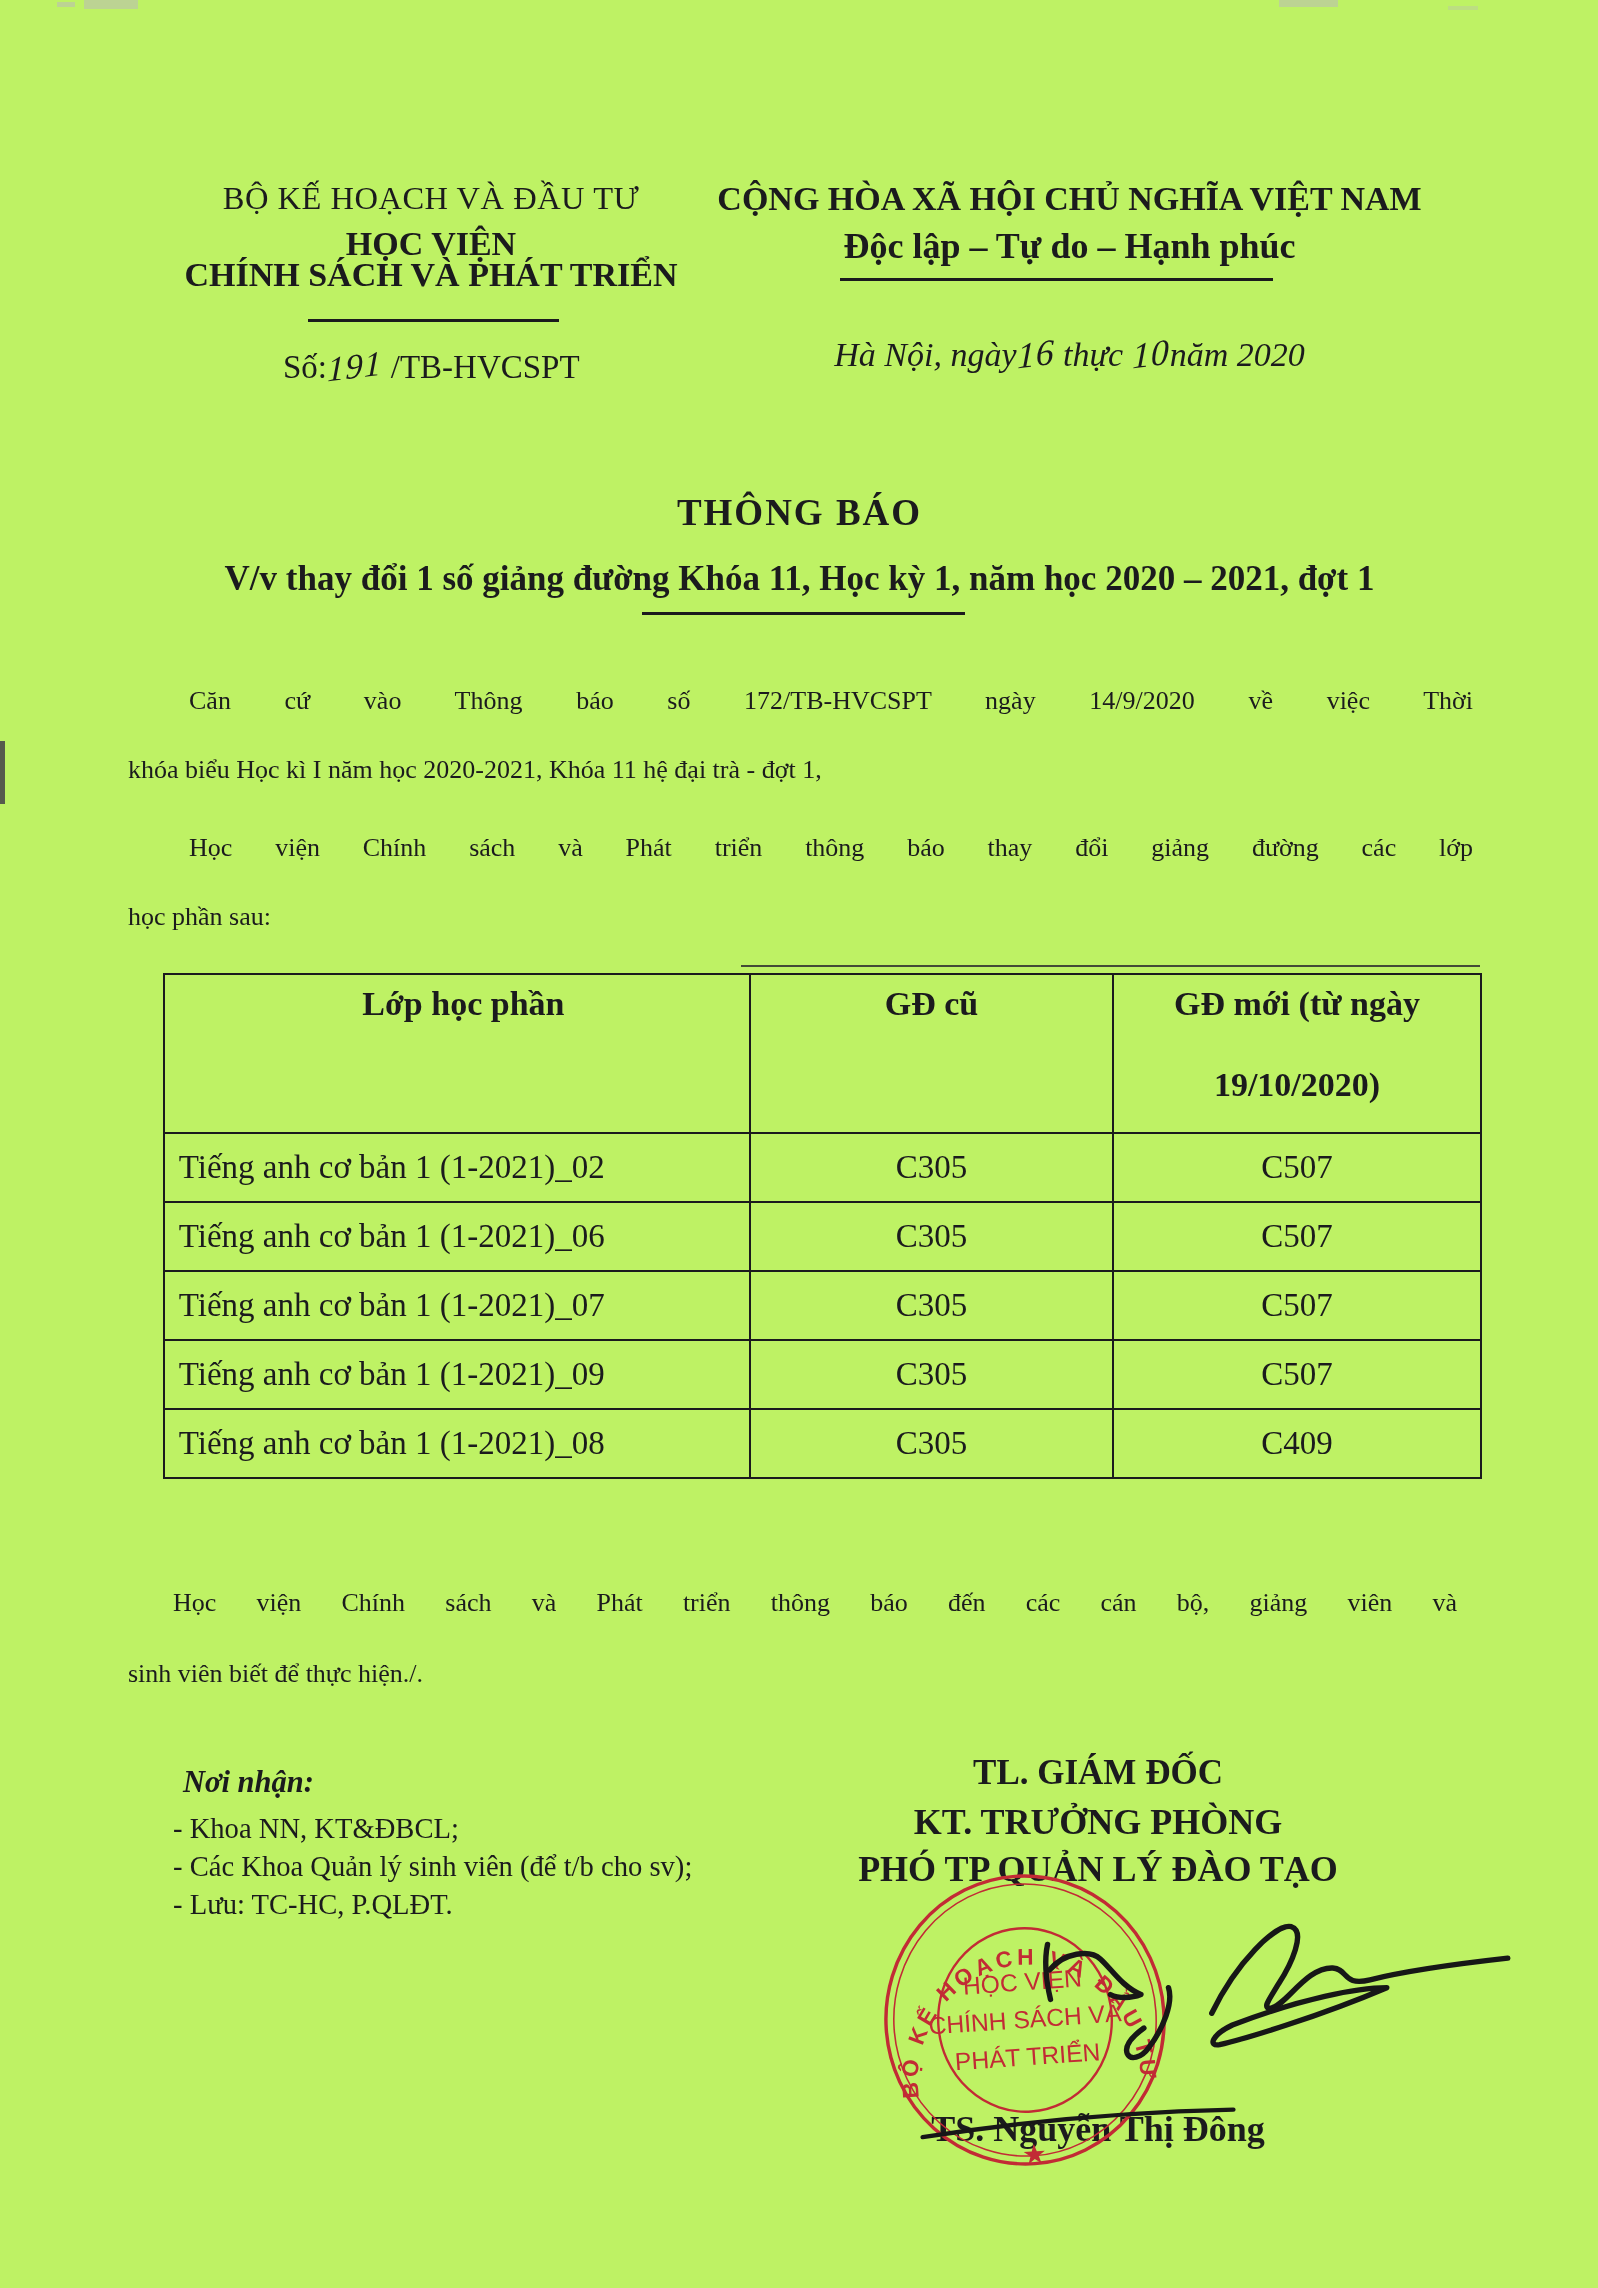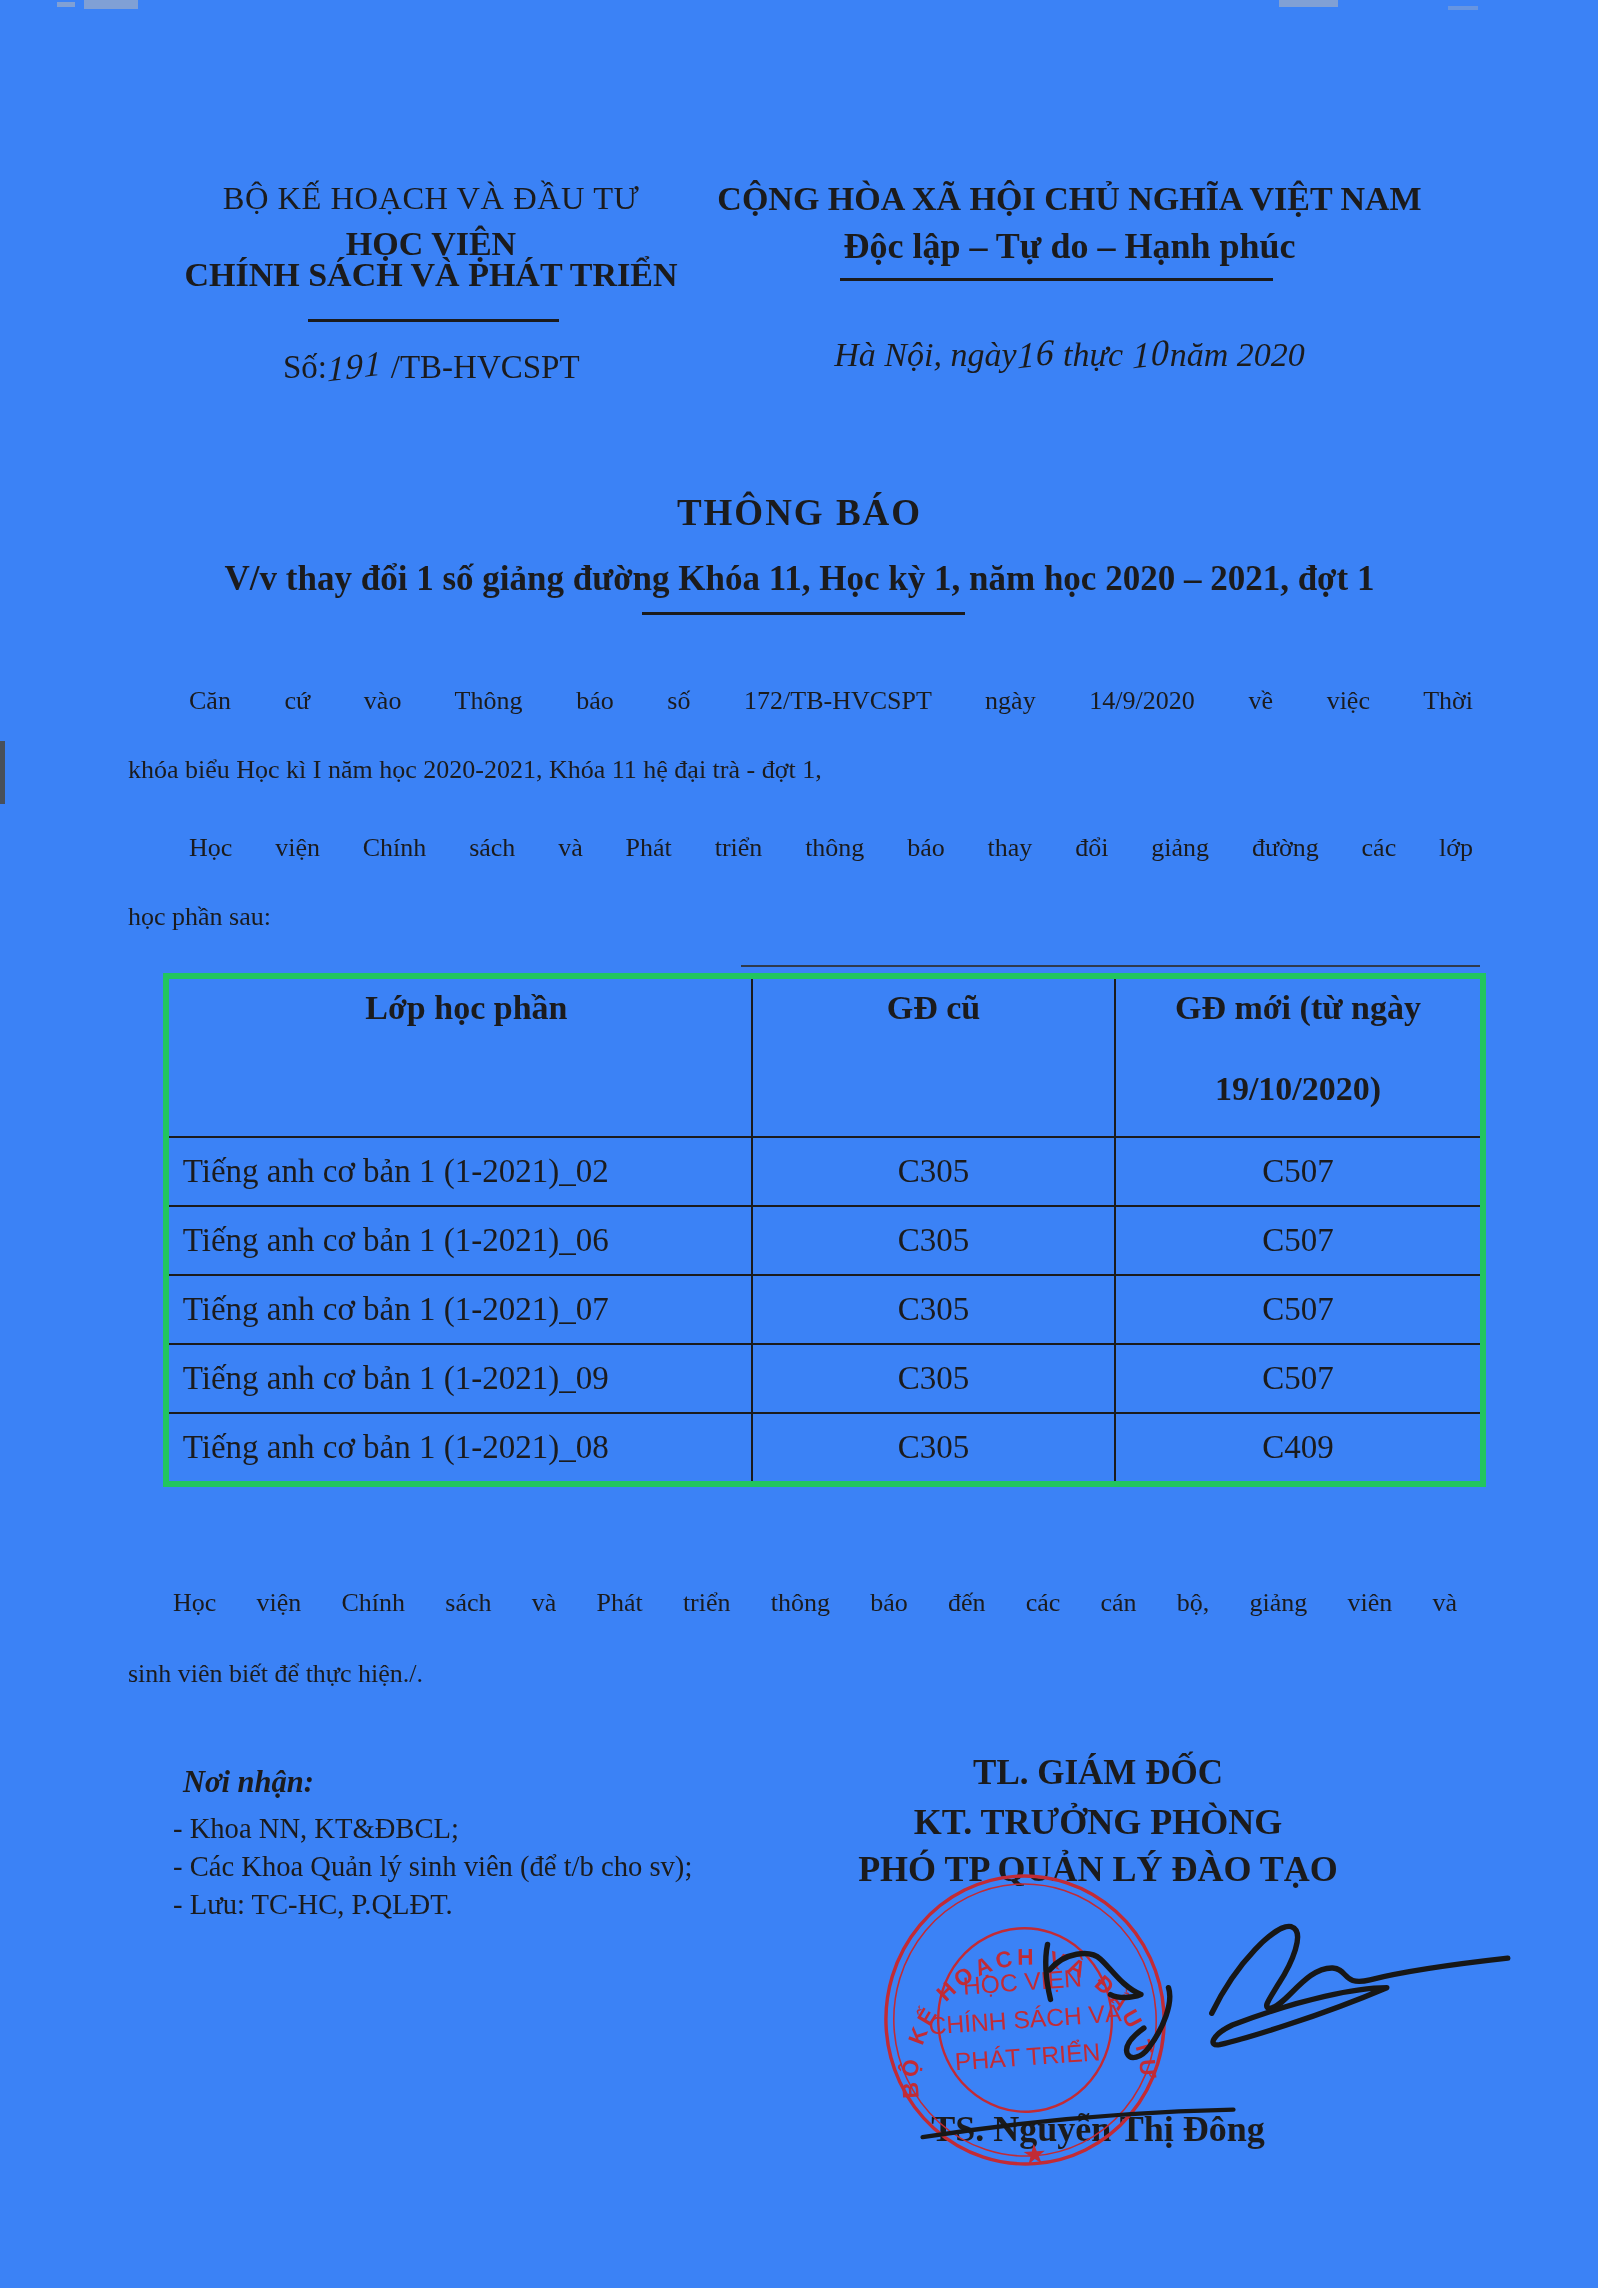--- a/index.html
+++ b/index.html
@@ -1,18 +1,18 @@
 <!DOCTYPE html>
 <html><head>
 <meta charset="utf-8">
 <style>
   html,body{margin:0;padding:0;background:#e8e8e8;}
   .page{
     position:relative;width:1599px;height:2288px;margin:0 auto;
-    background:#3b82f6;color:#1b1b1d;
+    background:#bef264;color:#1b1b1d;
     font-family:"Liberation Serif",serif;overflow:hidden;
   }
   .abs{position:absolute;}
   .ctr{text-align:center;}
   .b{font-weight:bold;}
   .i{font-style:italic;}
   .rule{background:#1b1b1d;height:3px;}
   .jline{text-align:justify;text-align-last:justify;}
   .hand{
     display:inline-block;font-style:italic;
@@ -38,21 +38,21 @@
   .bodyline.jline{white-space:normal;}
   .p1l1{left:189px;top:686px;width:1284px;}
   .p1l2{left:128px;top:755px;}
   .p2l1{left:189px;top:833px;width:1284px;}
   .p2l2{left:128px;top:902px;}
   .p3l1{left:173px;top:1588px;width:1284px;}
   .p3l2{left:128px;top:1659px;}
   
   .sched{left:163px;top:973px;border-collapse:collapse;table-layout:fixed;width:1317px;}
   .sched td{border:2px solid #1b1b1d;font-size:33px;vertical-align:middle;}
-  .sched{border:6px solid #22c55e;padding-left:22px;}
+  .sched{border:1px solid #22c55e;padding-left:22px;}
   .sched .hrow td{height:146px;vertical-align:top;padding-top:9.9px;font-size:34px;font-weight:bold;text-align:center;}
   .sched .drow td{height:65px;}
   .sched .c1{text-align:left;padding-left:13.8px;}
   .sched .c2,.sched .c3{text-align:center;}
   .h3b{margin-top:43px;}
   .tbl-artifact{left:741px;top:965px;width:739px;height:2px;background:#2e2e2e;opacity:.85;}
   
   .rcpt-label{left:183px;top:1765px;font-size:30.5px;}
   .rcpt-0{left:173px;top:1813px;font-size:28.6px;}
   .rcpt-1{left:173px;top:1851px;font-size:28.6px;}

